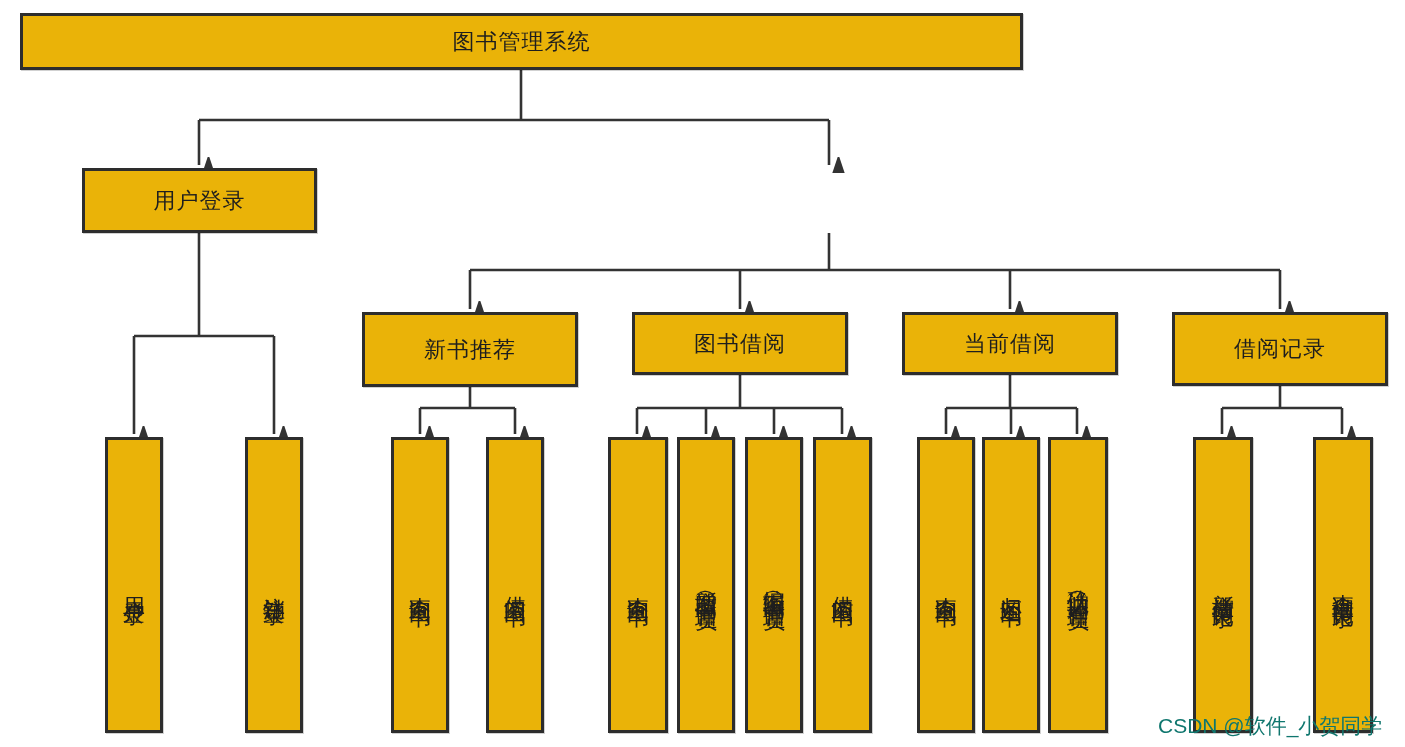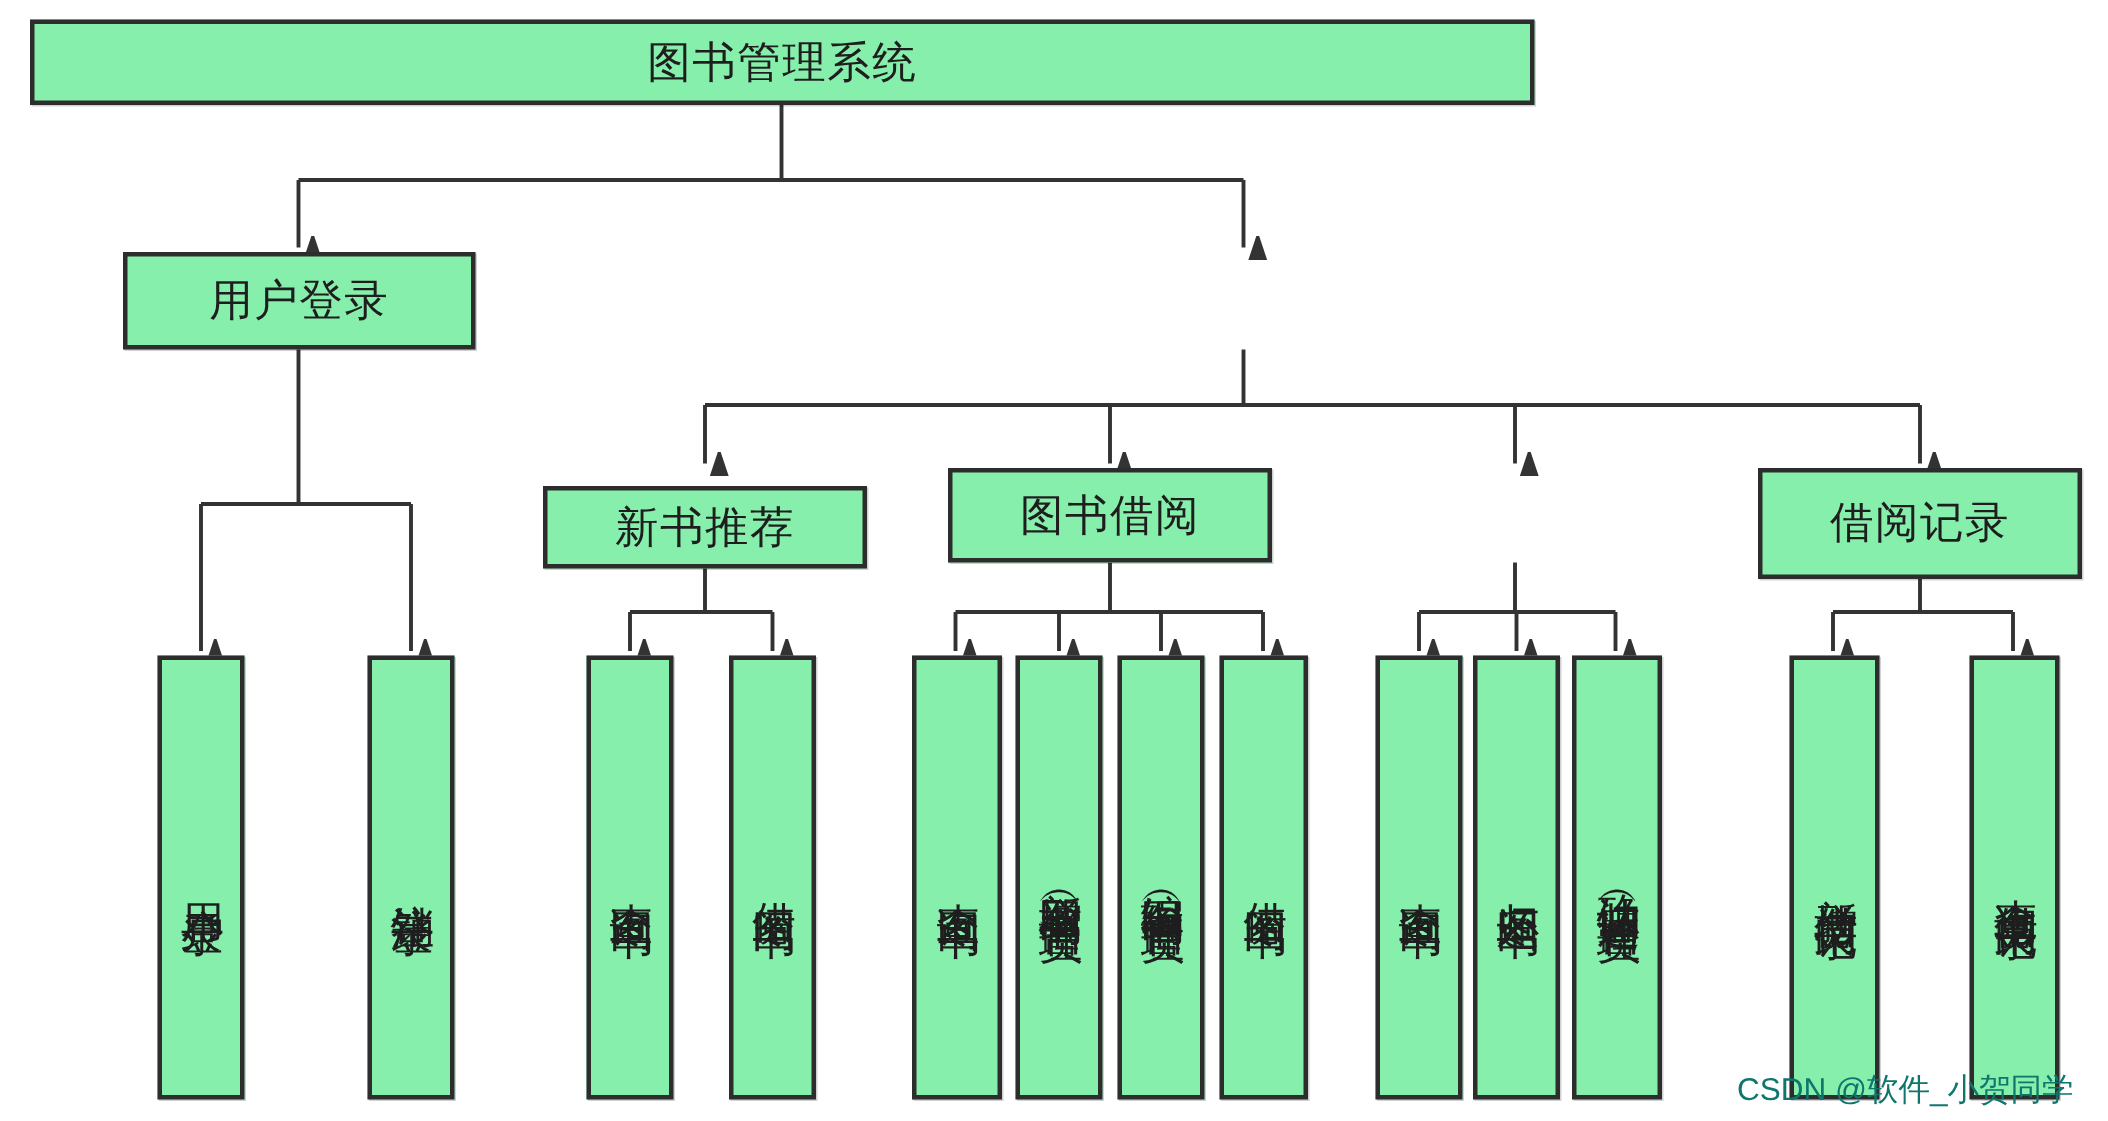--- a/index.html
+++ b/index.html
@@ -15,26 +15,26 @@
     position: absolute;
     left: 0; top: 0;
     width: 1405px; height: 747px;
     z-index: 1;
   }
   .edges path.ln { fill: none; stroke: #333333; stroke-width: 2.6px; }
   .node {
     position: absolute;
     box-sizing: border-box;
     border: 3px solid #2d2d2d;
-    background: #86efac;
+    background: #eab308;
     display: flex;
     align-items: center;
     justify-content: center;
     color: #1e1e1e;
-    font-size: 29px;
+    font-size: 22px;
     letter-spacing: 1px;
     z-index: 2;
     box-shadow: 1px 1px 0 rgba(0,0,0,0.18);
   }
   .hbox { white-space: nowrap; }
   .vbox { width: 58px; top: 437px; height: 296px; letter-spacing: 0; }
   .vbox .vtext {
     writing-mode: vertical-rl;
     text-orientation: mixed;
     letter-spacing: 3px;
@@ -122,25 +122,28 @@
   </svg>
 
   <div class="node hbox" style="left:20px; top:13px; width:1003px; height:57px;">
     <span>图书管理系统</span>
   </div>
 
   <div class="node hbox" style="left:82px; top:168px; width:235px; height:65px;">
     <span>用户登录</span>
   </div>
 
-  <div class="node hbox" style="left:362px; top:324px; width:216px; height:55px;">
+  <div class="node hbox" style="left:362px; top:312px; width:216px; height:75px;">
     <span>新书推荐</span>
   </div>
   <div class="node hbox" style="left:632px; top:312px; width:216px; height:63px;align-items:center;">
     <span>图书借阅</span>
+  </div>
+  <div class="node hbox" style="left:902px; top:312px; width:216px; height:63px;">
+    <span>当前借阅</span>
   </div>
   <div class="node hbox" style="left:1172px; top:312px; width:216px; height:74px;">
     <span>借阅记录</span>
   </div>
 
   <div class="node vbox" style="left:105px;">
     <span class="vtext">用户登录</span>
   </div>
   <div class="node vbox" style="left:245px;">
     <span class="vtext">注销登录</span>

